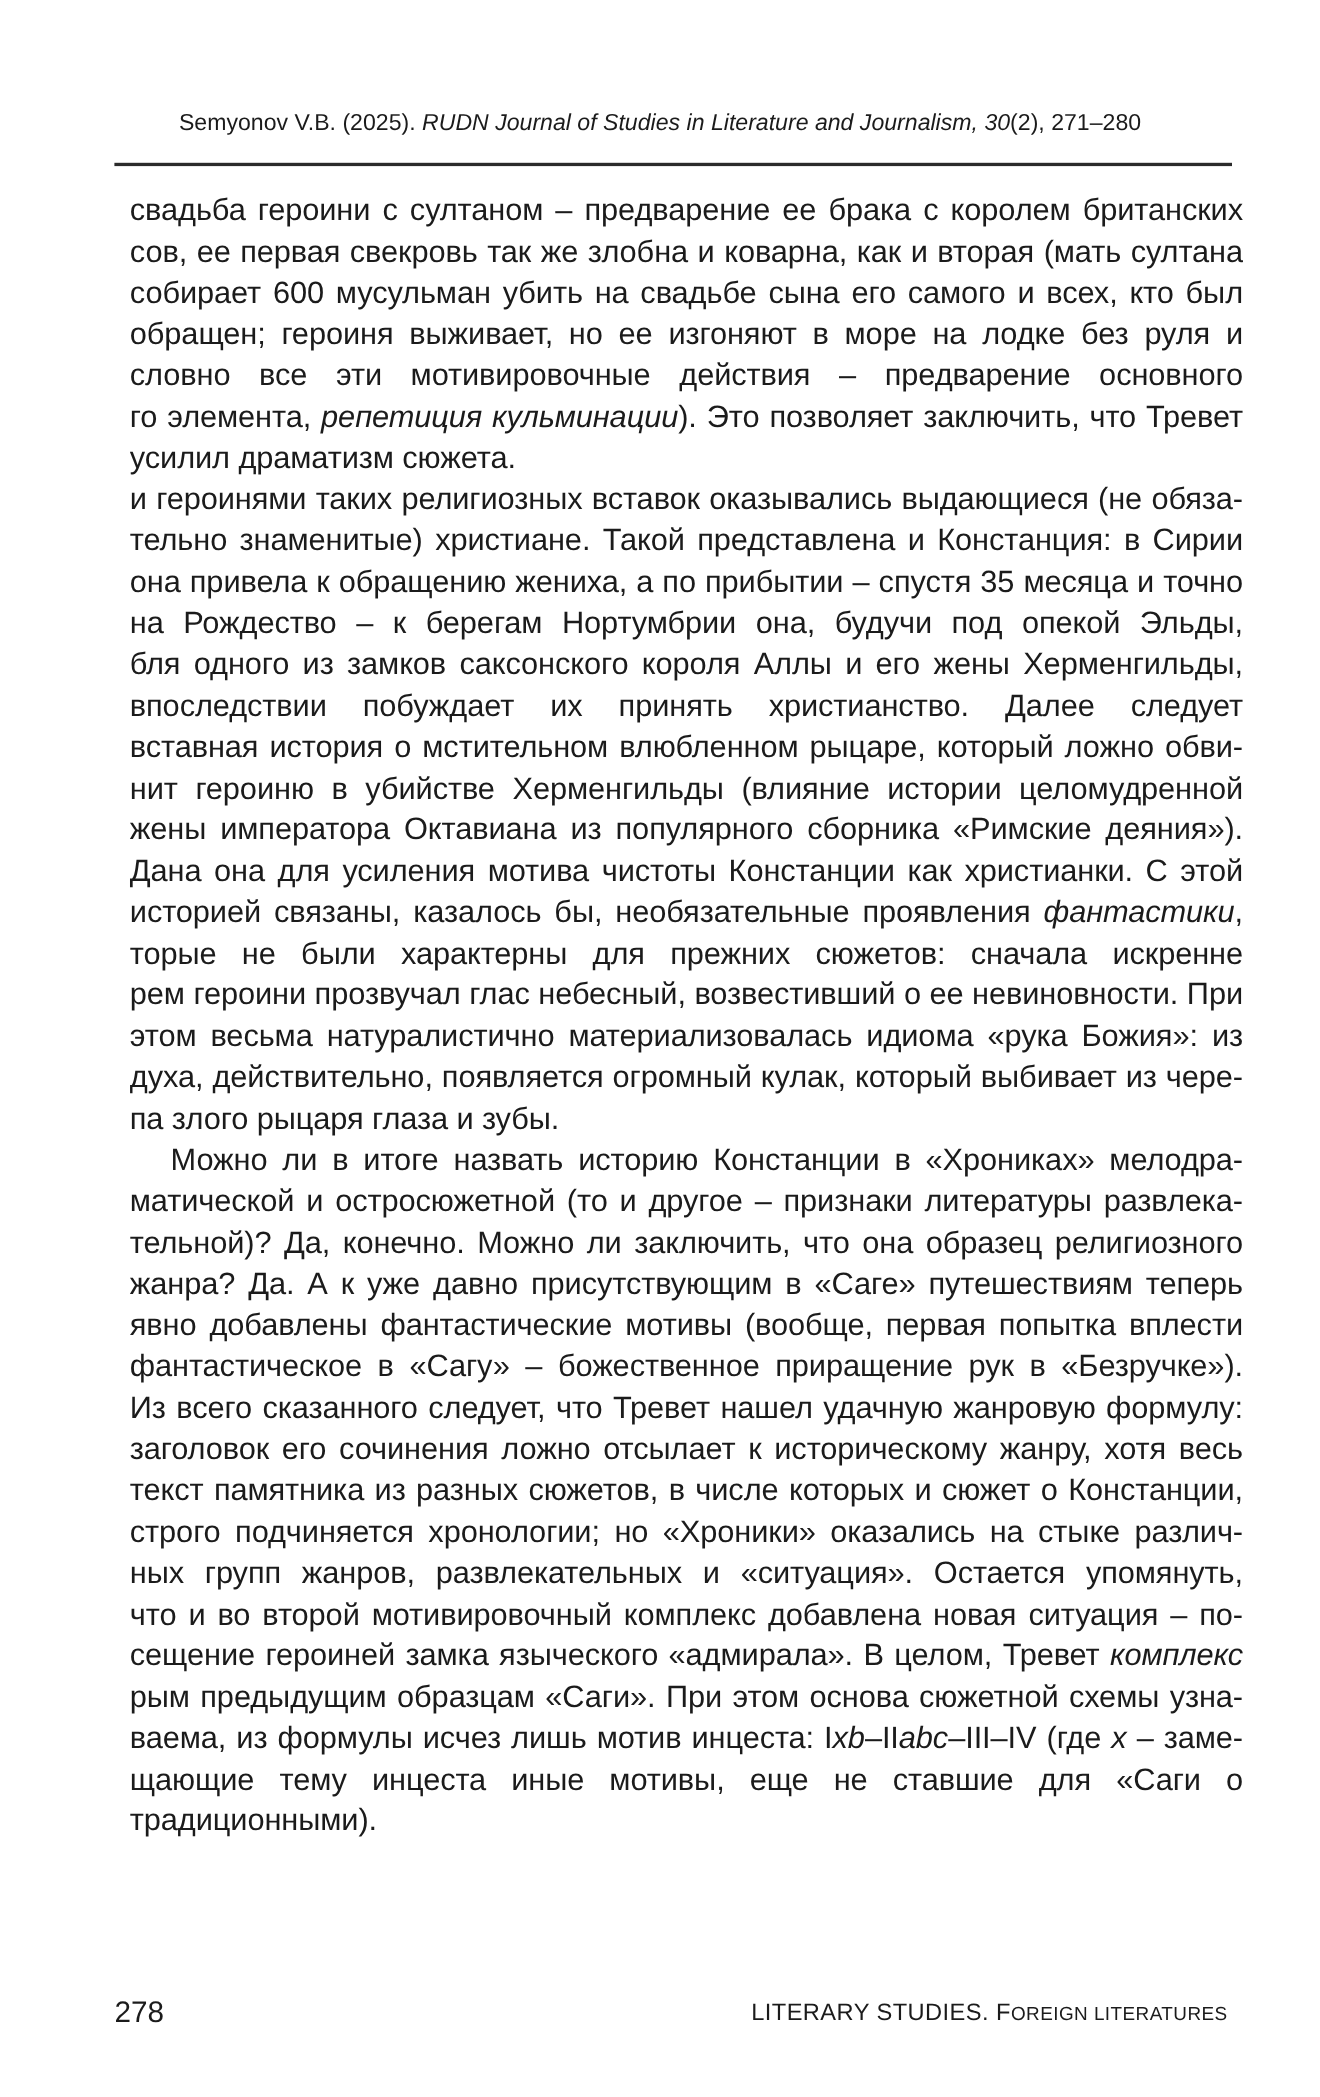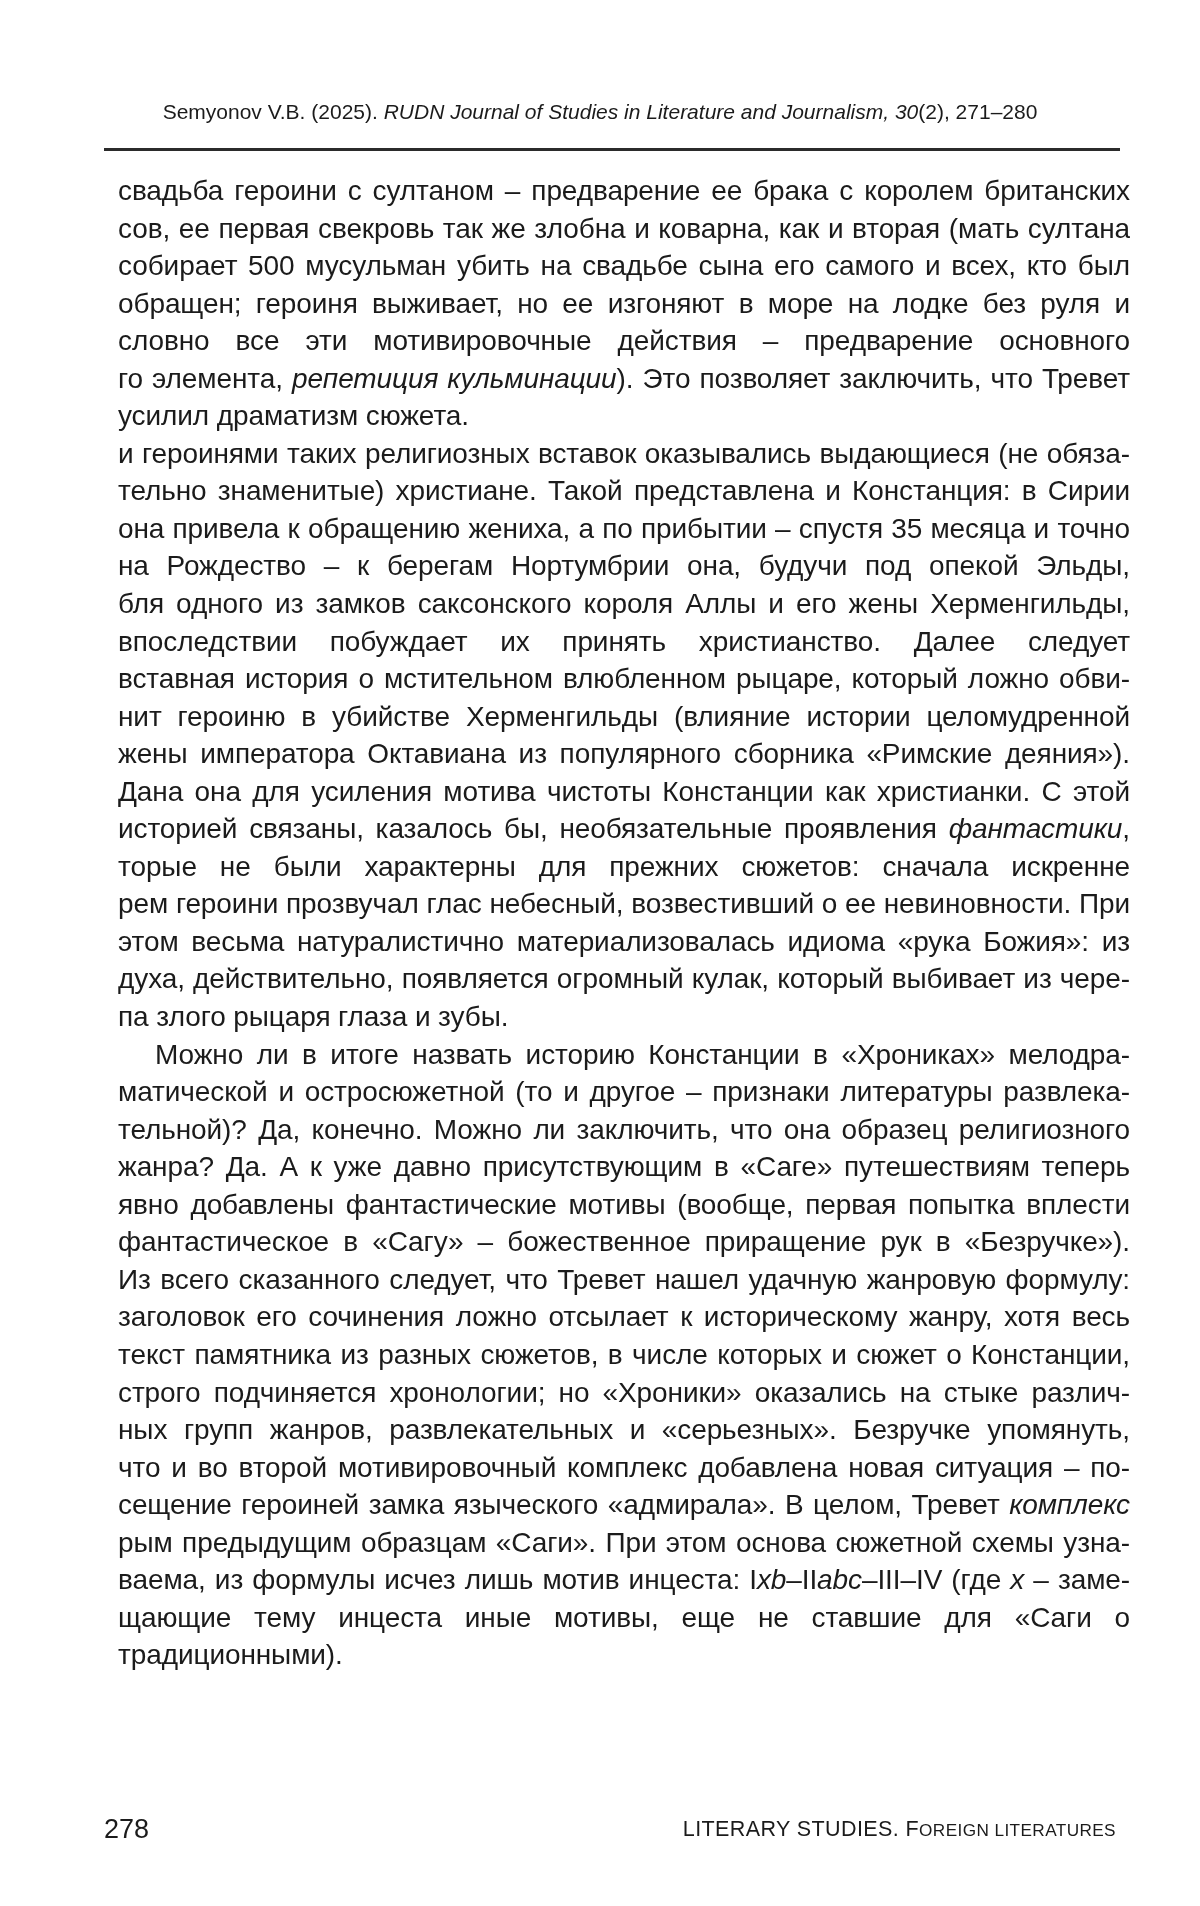--- a/index.html
+++ b/index.html
@@ -84,21 +84,21 @@
 <div class="page">
 
   <div class="page-header"><span>Semyonov V.B. (2025). </span><span class="it">RUDN Journal of Studies in Literature and Journalism, 30</span><span>(2), 271–280</span></div>
 
   <div class="header-rule"></div>
 
   <div class="article-body">
       <div class="para">
         <div class="line"><span>свадьба героини с султаном – предварение ее брака с королем британских сак-</span></div>
         <div class="line"><span>сов, ее первая свекровь так же злобна и коварна, как и вторая (мать султана</span></div>
-        <div class="line"><span>собирает 500 мусульман убить на свадьбе сына его самого и всех, кто был</span></div>
+        <div class="line"><span>собирает 600 мусульман убить на свадьбе сына его самого и всех, кто был</span></div>
         <div class="line"><span>обращен; героиня выживает, но ее изгоняют в море на лодке без руля и паруса,</span></div>
         <div class="line"><span>словно все эти мотивировочные действия – предварение основного фабульно-</span></div>
         <div class="line"><span>го элемента, </span><span class="it">репетиция кульминации</span><span>). Это позволяет заключить, что Тревет</span></div>
         <div class="line lastline"><span>усилил драматизм сюжета.</span></div>
       </div>
       <div class="para">
         <div class="line"><span>и героинями таких религиозных вставок оказывались выдающиеся (не обяза-</span></div>
         <div class="line"><span>тельно знаменитые) христиане. Такой представлена и Констанция: в Сирии</span></div>
         <div class="line"><span>она привела к обращению жениха, а по прибытии – спустя 35 месяца и точно</span></div>
         <div class="line"><span>на Рождество – к берегам Нортумбрии она, будучи под опекой Эльды, консте-</span></div>
@@ -119,21 +119,21 @@
         <div class="line indent"><span>Можно ли в итоге назвать историю Констанции в «Хрониках» мелодра-</span></div>
         <div class="line"><span>матической и остросюжетной (то и другое – признаки литературы развлека-</span></div>
         <div class="line"><span>тельной)? Да, конечно. Можно ли заключить, что она образец религиозного</span></div>
         <div class="line"><span>жанра? Да. А к уже давно присутствующим в «Саге» путешествиям теперь</span></div>
         <div class="line"><span>явно добавлены фантастические мотивы (вообще, первая попытка вплести</span></div>
         <div class="line"><span>фантастическое в «Сагу» – божественное приращение рук в «Безручке»).</span></div>
         <div class="line"><span>Из всего сказанного следует, что Тревет нашел удачную жанровую формулу:</span></div>
         <div class="line"><span>заголовок его сочинения ложно отсылает к историческому жанру, хотя весь</span></div>
         <div class="line"><span>текст памятника из разных сюжетов, в числе которых и сюжет о Констанции,</span></div>
         <div class="line"><span>строго подчиняется хронологии; но «Хроники» оказались на стыке различ-</span></div>
-        <div class="line"><span>ных групп жанров, развлекательных и «серьезных». Безручке упомянуть,</span></div>
+        <div class="line"><span>ных групп жанров, развлекательных и «ситуация». Остается упомянуть,</span></div>
         <div class="line"><span>что и во второй мотивировочный комплекс добавлена новая ситуация – по-</span></div>
         <div class="line"><span>сещение героиней замка языческого «адмирала». В целом, Тревет </span><span class="it">комплекс</span></div>
         <div class="line"><span>рым предыдущим образцам «Саги». При этом основа сюжетной схемы узна-</span></div>
         <div class="line"><span>ваема, из формулы исчез лишь мотив инцеста: I</span><span class="it">xb</span><span>–II</span><span class="it">abc</span><span>–III–IV (где </span><span class="it">x</span><span> – заме-</span></div>
         <div class="line"><span>щающие тему инцеста иные мотивы, еще не ставшие для «Саги о Констанции»</span></div>
         <div class="line lastline"><span>традиционными).</span></div>
       </div>
     </div>
 
   <div class="page-footer">

